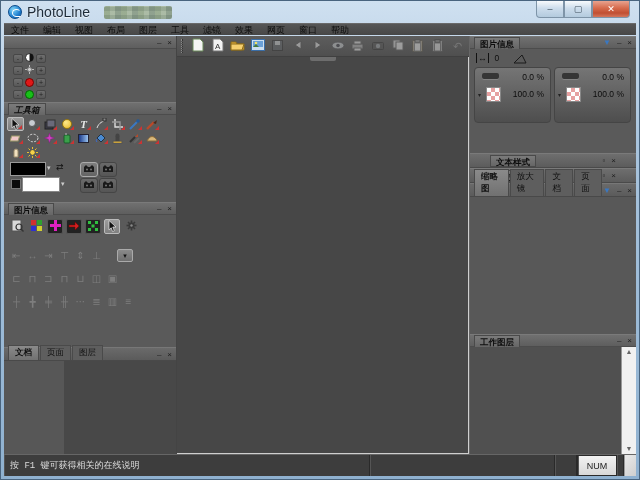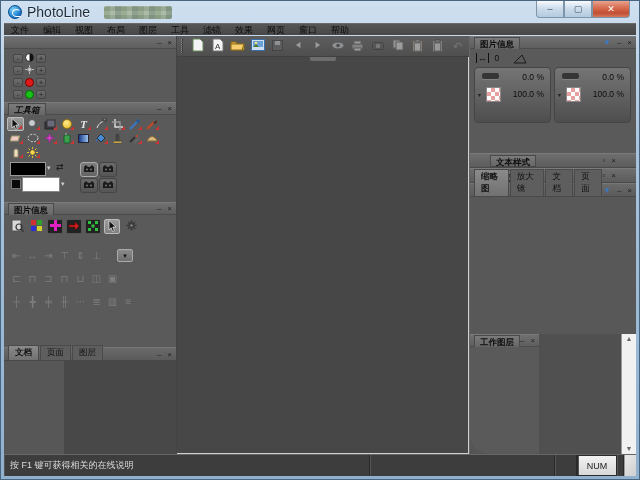--- a/index.html
+++ b/index.html
@@ -147,32 +147,32 @@
 
   .collapsed { height:15px; background:linear-gradient(180deg,#6e6e6e,#5c5c5c);
                border-top:1px solid #7a7a7a; border-bottom:1px solid #4a4a4a;
                display:flex; align-items:center; padding:0 20px; }
   .collapsed .tab { font-size:8.5px; font-weight:bold; color:#0d0d0d; background:linear-gradient(180deg,#7b7b7b,#666);
                border:1px solid #4a4a4a; padding:0 5px; height:12px; line-height:12px; }
 
   .viewtabs { height:151px; display:flex; flex-direction:column; }
   .viewtabs .content { flex:1; background:#585858; }
 
-  .worklayer { flex:1; display:flex; flex-direction:row;border-radius:19px; }
+  .worklayer { flex:1; display:flex; flex-direction:column;border-radius:19px; }
   .worklayer .content { flex:1; background:#505050; position:relative; }
   .vscroll { position:absolute; right:0; top:0; bottom:0; width:15px; background:#f1f1f1; border-left:1px solid #999;
              display:flex; flex-direction:column; justify-content:space-between; align-items:center; }
   .vscroll span { font-size:7px; color:#666; line-height:10px; }
 
   
   .statusbar { position:absolute; left:3px; right:3px; bottom:3px; height:22px; background:#3d3d3d;
                border-top:1px solid #666; display:flex; align-items:stretch; }
   .seg { border-right:1px solid #2a2a2a; box-shadow:1px 0 0 #555 inset; display:flex; align-items:center;
          color:#dcdcdc; font-size:9px; padding-left:6px; }
-  .seg.s1 { width:402px; }
+  .seg.s1 { width:402px;font-family:Liberation Mono, monospace; }
   .seg.s2 { width:203px; }
   .seg.s3 { width:23px; }
   .seg.num { width:44px; background:linear-gradient(180deg,#f2f2f2,#d8d8d8); color:#222;
              justify-content:center; padding:0; border:1px solid #2a2a2a; }
   .seg.s5 { flex:1; }
   .resize-grip { width:13px; background:linear-gradient(135deg,#e9e9e9,#cfcfcf); border-left:1px solid #9a9a9a; }
 </style>
 </head>
 <body>
 

